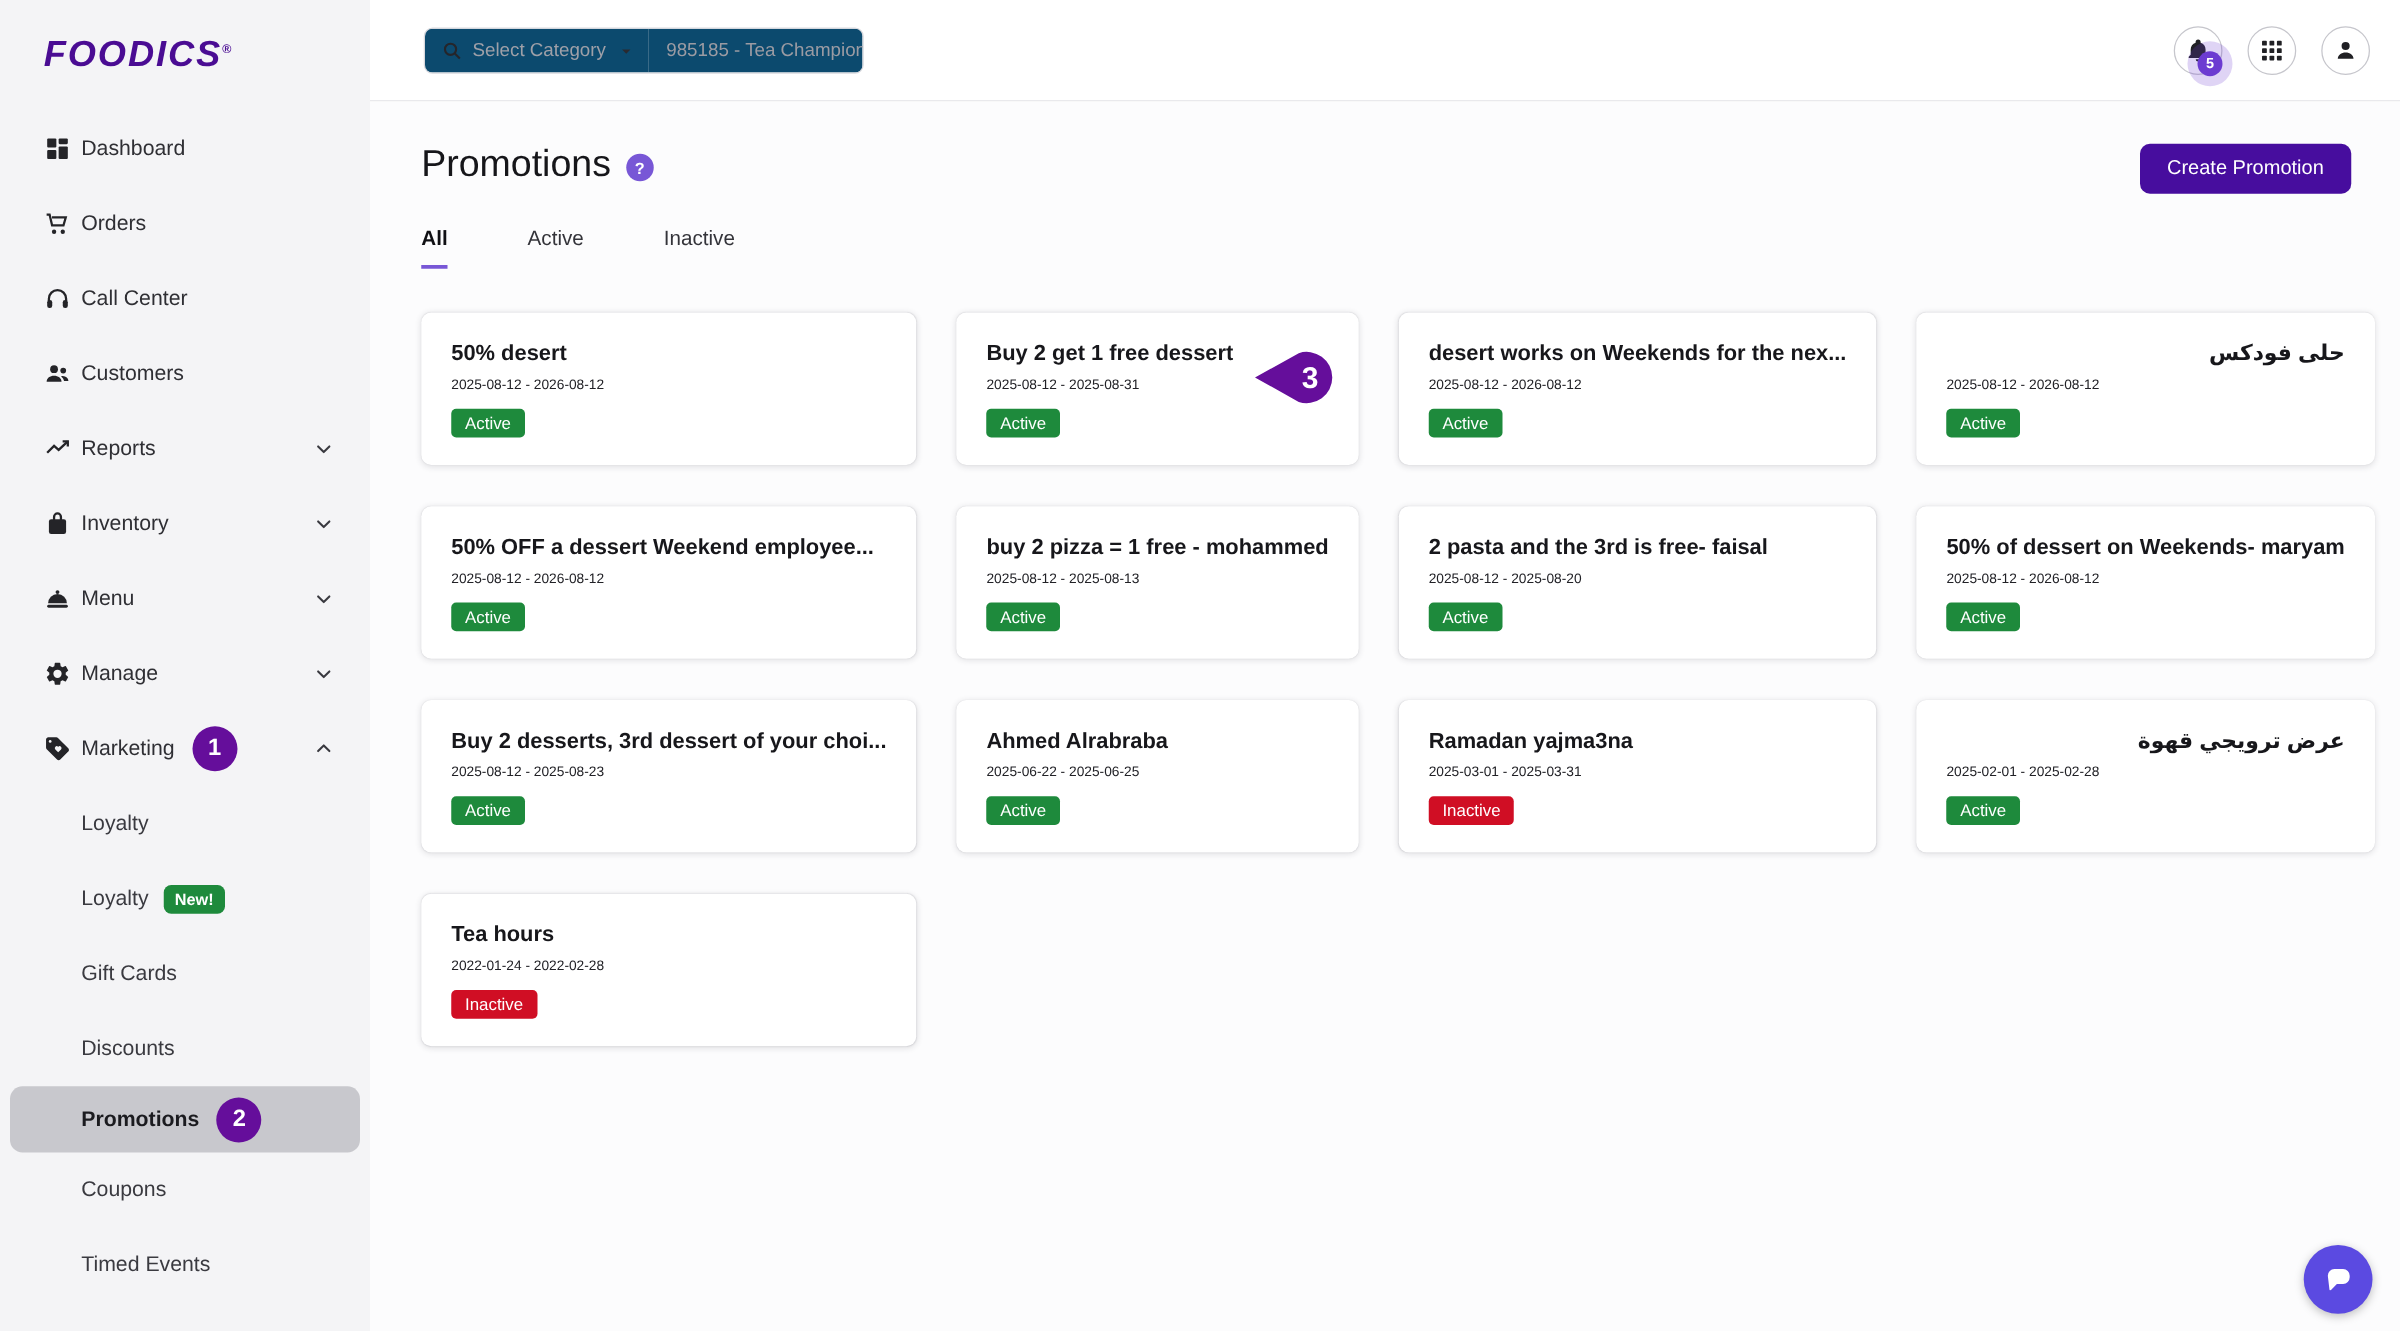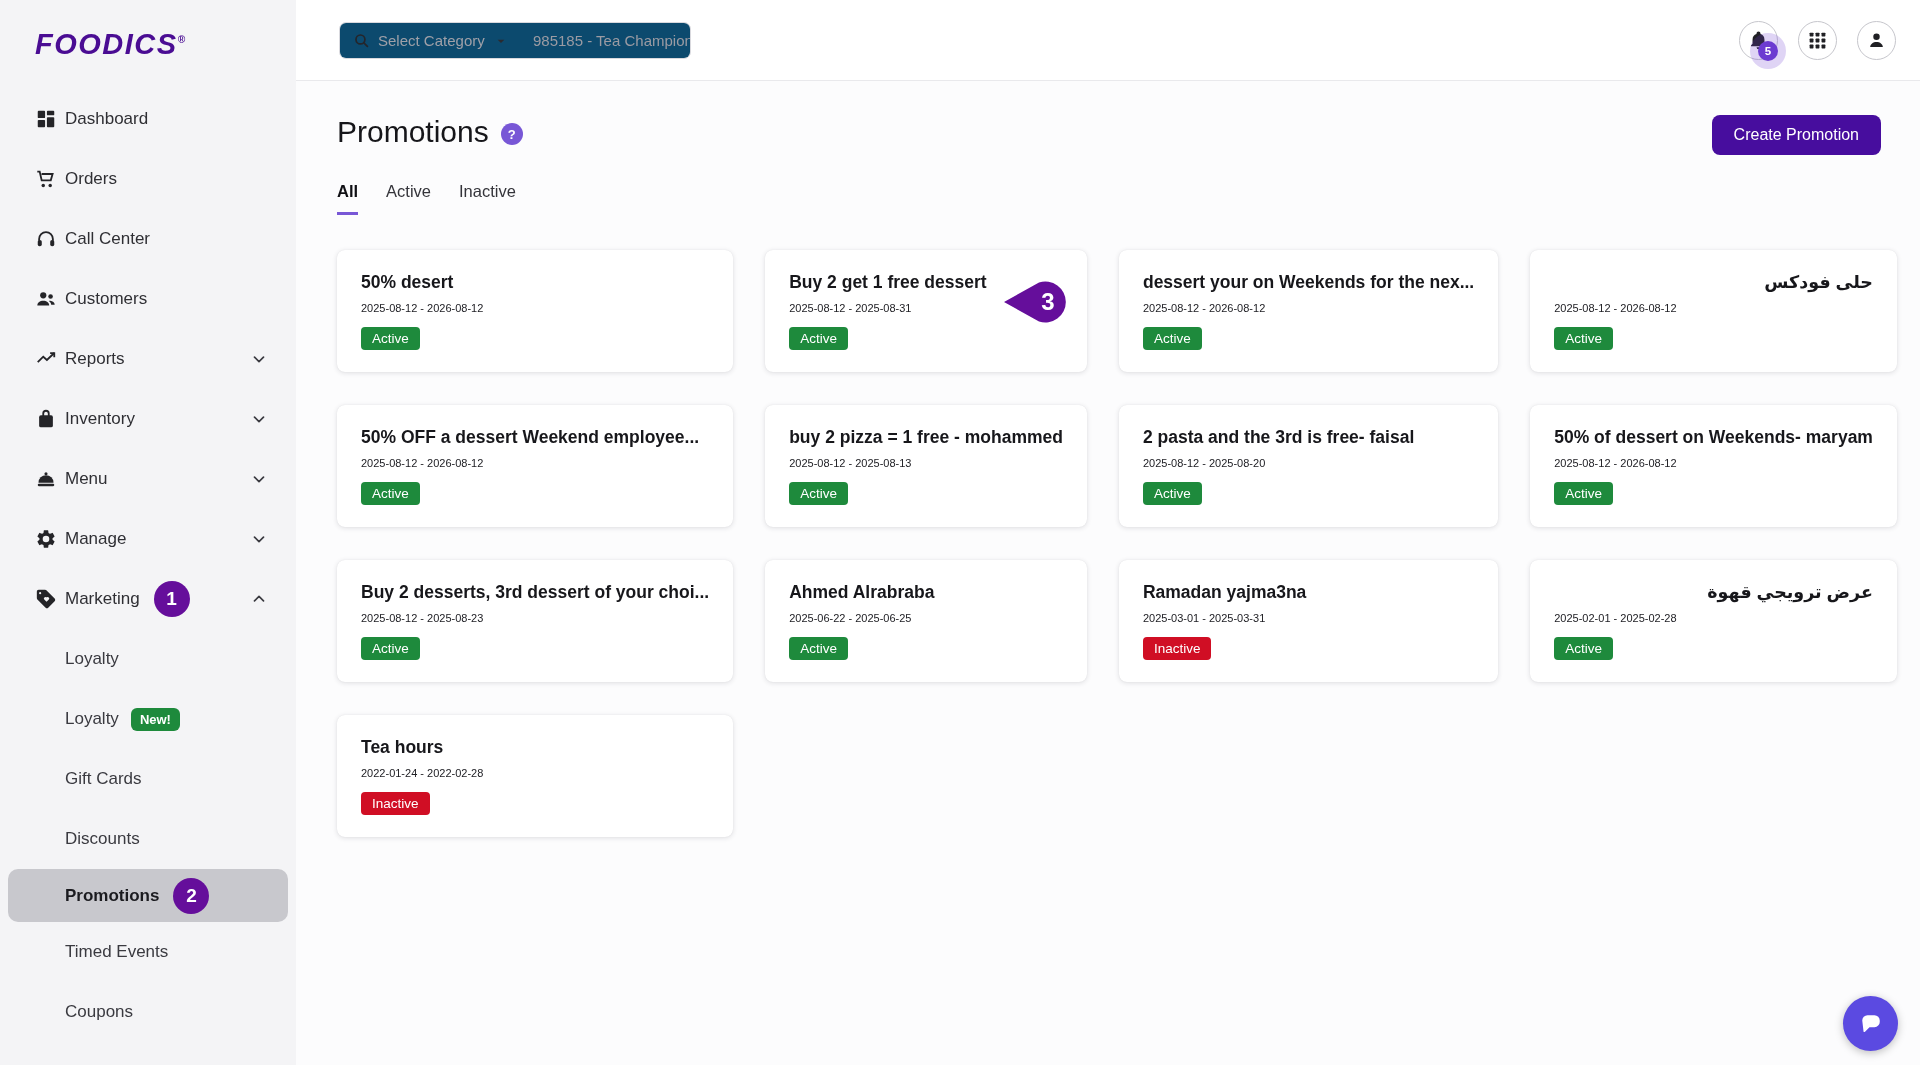--- a/index.html
+++ b/index.html
@@ -47,21 +47,21 @@
   .notif-halo{position:absolute;right:-9px;bottom:-10px;width:36px;height:36px;border-radius:50%;background:rgba(108,59,209,.22);}
   .notif-badge{position:absolute;right:-1px;bottom:-2px;width:20px;height:20px;border-radius:50%;background:var(--notif-purple);color:#fff;font-size:11.5px;font-weight:700;display:flex;align-items:center;justify-content:center;}
 
   
   .main{position:absolute;left:296px;top:81px;right:0;bottom:0;background:#FCFCFD;padding:34px 39px 0 41px;overflow:hidden;}
   .title-row{display:flex;align-items:flex-start;justify-content:space-between;}
   .title-wrap{display:flex;align-items:center;gap:12px;}
   .page-title{font-size:30px;font-weight:500;color:#16161A;}
   .help-circle{width:22px;height:22px;border-radius:50%;background:var(--help-bg);color:#fff;font-size:13px;font-weight:700;display:flex;align-items:center;justify-content:center;margin-top:4px;cursor:pointer;}
   .create-btn{background:var(--accent-purple);color:#fff;border:none;border-radius:8px;height:40px;padding:0 22px;font-size:16px;font-family:inherit;cursor:pointer;}
-  .tabs{display:flex;gap:28px;margin-top:27px;}
+  .tabs{display:flex;gap:64px;margin-top:27px;}
   .tab{font-size:16.5px;color:#34343A;padding-bottom:11px;cursor:pointer;}
   .tab.active{font-weight:700;color:#101014;border-bottom:3px solid var(--tab-underline);}
   .cards{margin-top:35px;display:grid;grid-template-columns:repeat(4,1fr);column-gap:32px;row-gap:33px;}
   .card{position:relative;background:#fff;border-radius:8px;box-shadow:0 1px 5px rgba(40,40,60,.14),0 0 1px rgba(40,40,60,.10);padding:22px 24px 18px;min-height:122px;cursor:pointer;}
   .card-title{font-size:17.5px;font-weight:700;color:#17171B;white-space:nowrap;overflow:hidden;margin-bottom:9px;}
   .card-dates{font-size:11px;color:#212126;margin-bottom:13px;}
   .badge{display:inline-block;padding:4px 11px;border-radius:4px;color:#fff;font-size:13.5px;}
   .badge.active{background:var(--active-green);}
   .badge.inactive{background:var(--inactive-red);}
   .marker{position:absolute;right:14px;top:28px;width:72px;height:48px;pointer-events:none;}
@@ -210,25 +210,25 @@
 
     <span class="nav-label">Discounts</span>
   </div>
         <div class="nav-item sub selected">
 
     <span class="nav-label">Promotions</span>
   <span class="annotation-circle">2</span>
         </div>
         <div class="nav-item sub">
 
+    <span class="nav-label">Coupons</span>
+  </div>
+        <div class="nav-item sub">
+
     <span class="nav-label">Timed Events</span>
-  </div>
-        <div class="nav-item sub">
-
-    <span class="nav-label">Coupons</span>
   </div>
       </nav>
   </aside>
 
   <header class="topbar">
     <div class="searchgroup">
       <div class="cat-select">
         <span class="search-ic">
             <svg viewBox="0 0 24 24" fill="none" stroke="currentColor" stroke-width="2.4">
               <circle cx="10.5" cy="10.5" r="6.3"></circle>
@@ -303,21 +303,21 @@
     <div class="card-title" dir="auto">Buy 2 get 1 free dessert</div>
     <div class="card-dates">2025-08-12 - 2025-08-31</div>
     <span class="badge active">Active</span>
   <span class="marker">
             <svg viewBox="0 0 72 48">
               <path d="M3 24 L38 4.5 A20.5 20.5 0 1 1 38 43.5 Z" fill="#650E9B"></path>
               <text x="47" y="32" font-size="24" font-weight="bold" fill="#fff" text-anchor="middle" font-family="Liberation Sans, sans-serif">3</text>
             </svg>
           </span></div>
         <div class="card">
-    <div class="card-title" dir="auto">dessert your on Weekends for the nex...</div>
+    <div class="card-title" dir="auto">desert works on Weekends for the nex...</div>
     <div class="card-dates">2025-08-12 - 2026-08-12</div>
     <span class="badge active">Active</span>
   </div>
         <div class="card">
     <div class="card-title" dir="auto">حلى فودكس</div>
     <div class="card-dates">2025-08-12 - 2026-08-12</div>
     <span class="badge active">Active</span>
   </div>
         <div class="card">
     <div class="card-title" dir="auto">50% OFF a dessert Weekend employee...</div>

